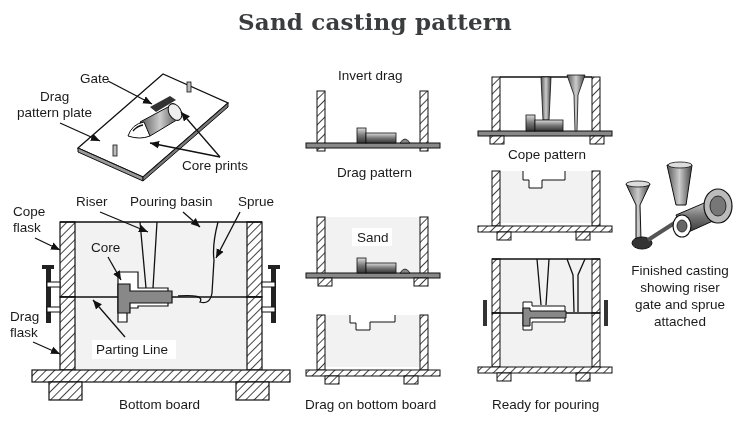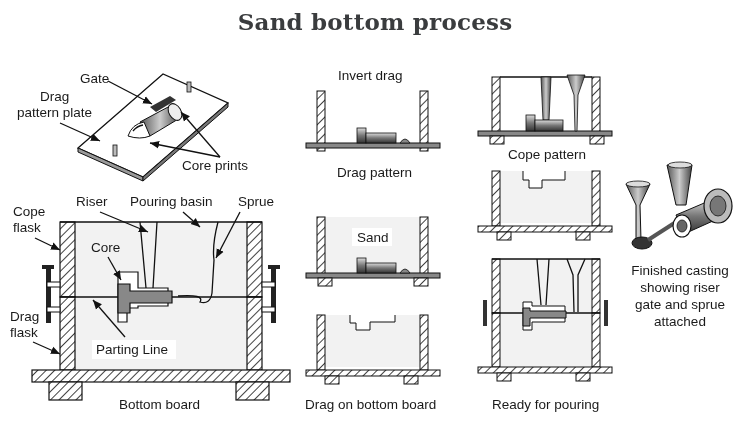--- a/index.html
+++ b/index.html
@@ -10,21 +10,21 @@
     color: #3a3c3e; letter-spacing: 0.2px;
   }
   svg { position: absolute; left: 0; top: 0; }
   .lbl { font-family: "Liberation Sans", sans-serif; font-size: 13.5px; fill: #1a1a1a; }
   .line { stroke: #111; stroke-width: 1.3; fill: none; }
   .sand { fill: #f2f2f2; }
 </style>
 </head>
 <body>
 
-<div class="title">Sand bottom process</div>
+<div class="title">Sand casting pattern</div>
 
 <svg width="750" height="435" viewBox="0 0 750 435">
   <defs>
     <pattern id="hatch" width="6" height="6" patternUnits="userSpaceOnUse" patternTransform="rotate(45)">
       <rect width="6" height="6" fill="#fff"></rect>
       <line x1="0" y1="0" x2="0" y2="6" stroke="#111" stroke-width="1.6"></line>
     </pattern>
     <linearGradient id="metal" x1="0" y1="0" x2="0" y2="1">
       <stop offset="0" stop-color="#ddd"></stop>
       <stop offset="0.5" stop-color="#777"></stop>

